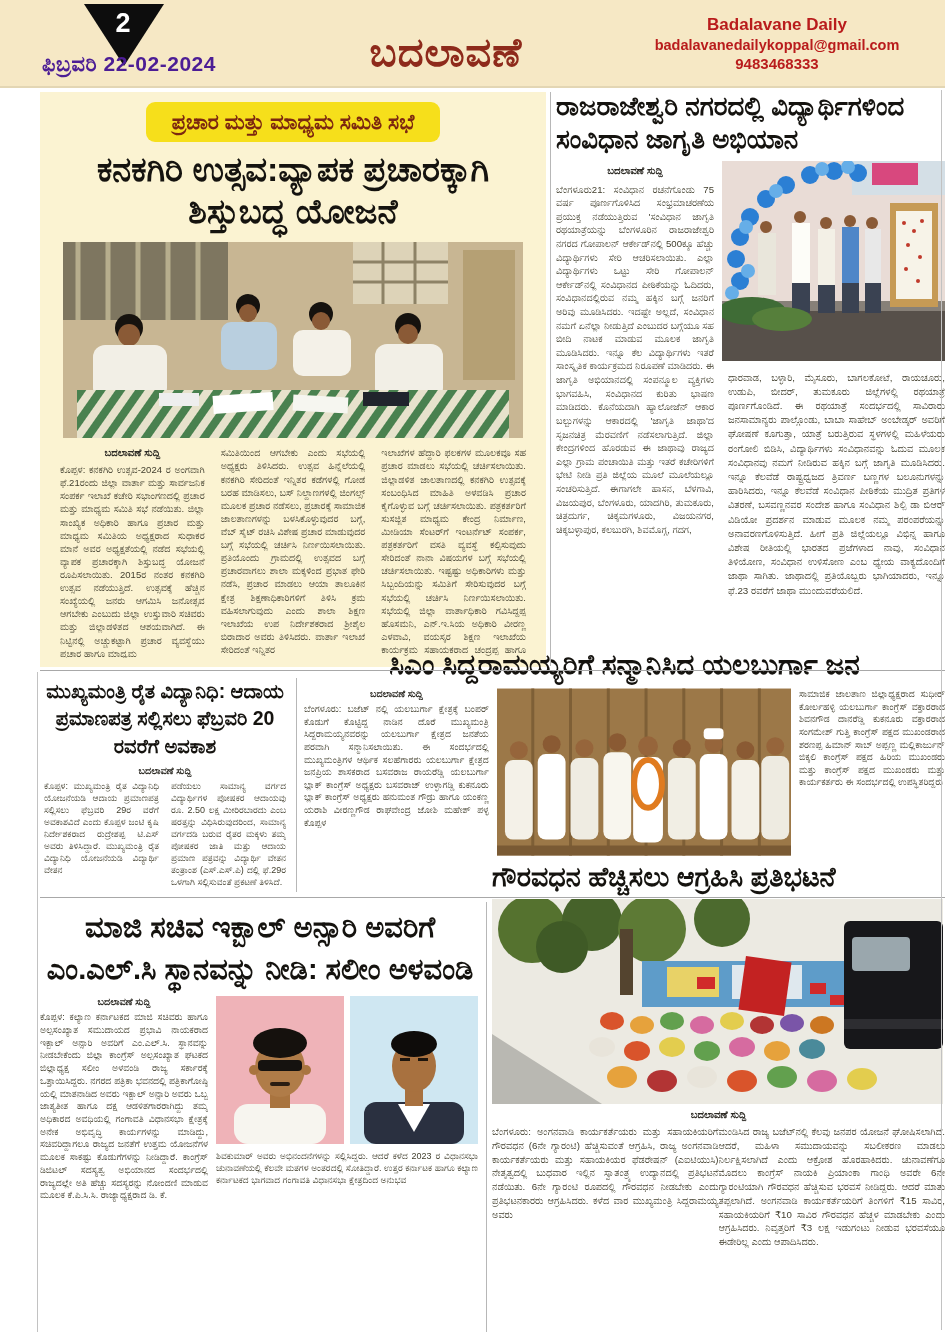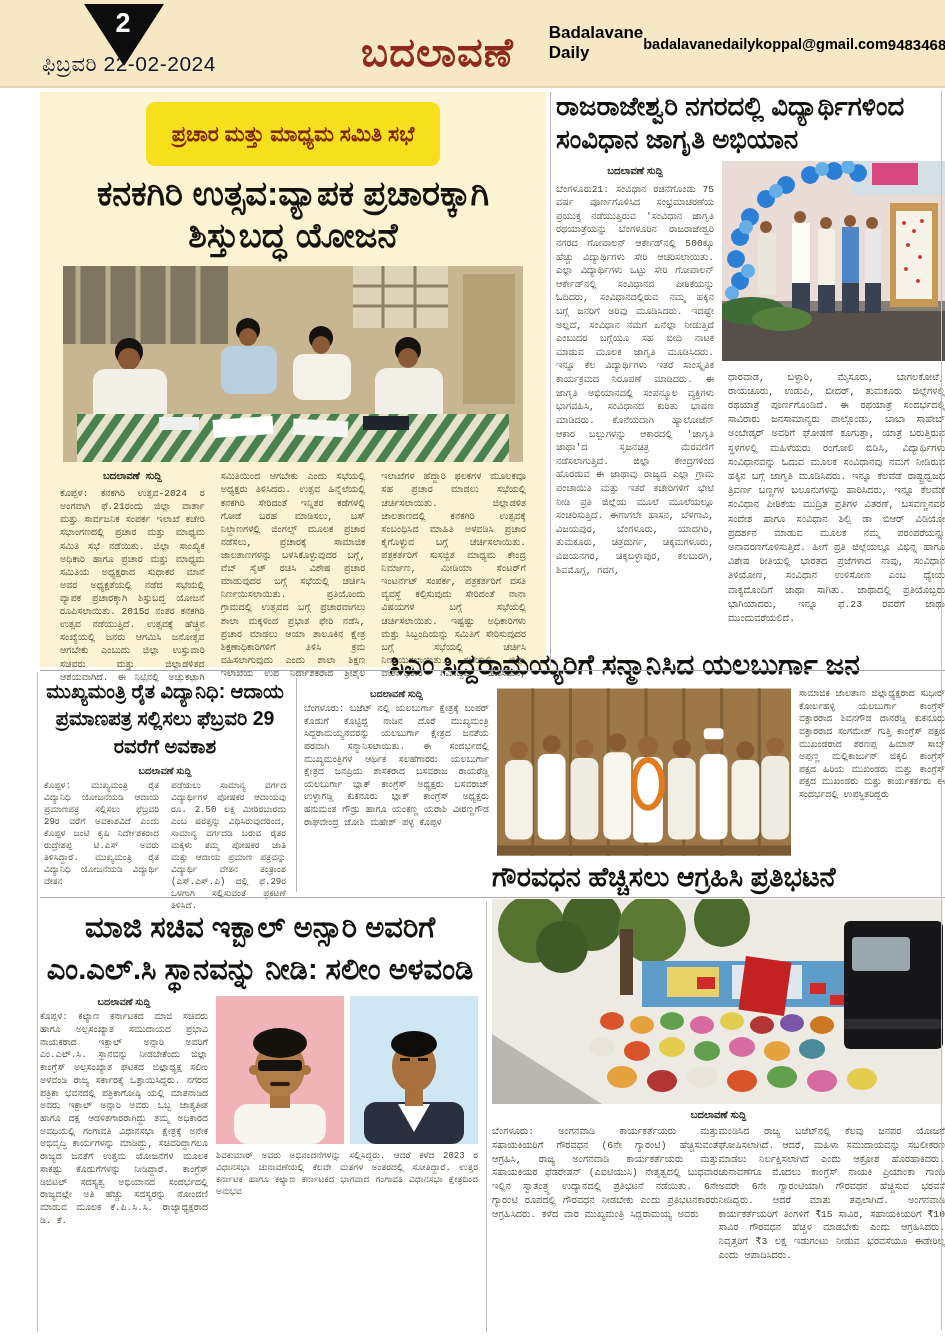--- a/index.html
+++ b/index.html
@@ -5,41 +5,41 @@
   html,body{margin:0;padding:0;background:#e9e9e9;}
   .page{position:relative;width:945px;height:1337px;background:#ffffff;margin:0 auto;
         font-family:"Liberation Sans","DejaVu Sans",sans-serif;overflow:hidden;}
   
   .masthead-band{position:absolute;left:0;top:0;width:945px;height:86px;background:#f6e8c5;
         border-bottom:2px solid #e3d6b4;display:flex;align-items:stretch;}
   .mb-left{position:relative;width:280px;}
   .tri{position:absolute;left:84px;top:4px;}
   .page-num{position:absolute;left:84px;top:8px;width:78px;text-align:center;color:#fff;
         font-size:27px;font-weight:bold;}
-  .edition-date{position:absolute;left:42px;top:52px;font-size:21px;font-weight:normal;color:#0f172a;
+  .edition-date{position:absolute;left:42px;top:52px;font-size:21px;font-weight:bold;color:#4c1d95;
         letter-spacing:.5px;}
   .mb-center{flex:1;display:flex;align-items:center;justify-content:center;margin-top:20px;}
   .masthead-title{font-size:40px;font-weight:800;color:#8e2a1b;letter-spacing:1px;}
-  .mb-right{width:330px;display:flex;flex-direction:row;align-items:center;justify-content:center;
-        color:#000000;padding-right:20px;}
+  .mb-right{width:330px;display:flex;flex-direction:column;align-items:center;justify-content:center;
+        color:#b91c1c;padding-right:3px;}
   .paper-name{font-size:17px;font-weight:800;}
   .paper-email{font-size:14.5px;font-weight:700;margin-top:2px;}
   .paper-phone{font-size:15px;font-weight:700;margin-top:2px;}
   
   .headline{font-weight:800;color:#15130f;text-align:center;}
   .byline{font-weight:700;text-align:center;color:#2c2a24;}
-  .bodytxt{color:#43402f;text-align:justify;overflow:hidden;font-family:Liberation Mono, monospace;}
+  .bodytxt{color:#43402f;text-align:justify;overflow:hidden;}
   .cols{display:flex;}
   .vline{position:absolute;width:1px;background:#b7b7b7;}
   .hline{position:absolute;height:1px;background:#a8a8a8;}
   .edge{position:absolute;width:1px;background:#c2c2c2;}
   
   .a1{position:absolute;left:40px;top:92px;width:506px;height:575px;background:#fbf3d2;}
   .kicker{display:table;margin:10px auto 2px auto;background:#f6df1b;color:#7c2710;
-        font-size:21px;font-weight:800;padding:20px 26px;border-radius:9px;}
+        font-size:21px;font-weight:800;padding:8px 26px;border-radius:9px;}
   .a1 .headline{font-size:34px;line-height:1.24;margin:6px 10px 0 10px;}
   .a1 .photo{display:block;margin:10px auto 8px auto;}
   .a1 .cols{padding:0 20px;gap:16px;height:212px;}
   .a1 .col{flex:1;font-size:9.5px;line-height:1.38;}
   .a1 .byline{font-size:10px;margin-bottom:3px;}
   
   .a2{position:absolute;left:556px;top:90px;width:389px;height:577px;}
   .a2 .headline{font-size:26px;line-height:1.28;text-align:left;}
   .a2-body{display:flex;gap:8px;margin-top:4px;}
   .a2-left{width:158px;}
@@ -221,21 +221,21 @@
             <rect x="143" y="68" width="16" height="54" fill="#e8e8e8"></rect>
           <ellipse cx="30" cy="150" rx="34" ry="14" fill="#3f6c36"></ellipse>
           <ellipse cx="60" cy="158" rx="30" ry="12" fill="#567f3b"></ellipse>
         </svg>
         <div class="bodytxt">ಧಾರವಾಡ, ಬಳ್ಳಾರಿ, ಮೈಸೂರು, ಬಾಗಲಕೋಟೆ, ರಾಯಚೂರು, ಉಡುಪಿ, ಬೀದರ್, ತುಮಕೂರು ಜಿಲ್ಲೆಗಳಲ್ಲಿ ರಥಯಾತ್ರೆ ಪೂರ್ಣಗೊಂಡಿದೆ. ಈ ರಥಯಾತ್ರೆ ಸಂದರ್ಭದಲ್ಲಿ ಸಾವಿರಾರು ಜನಸಾಮಾನ್ಯರು ಪಾಲ್ಗೊಂಡು, ಬಾಬಾ ಸಾಹೇಬ್ ಅಂಬೇಡ್ಕರ್ ಅವರಿಗೆ ಘೋಷಣೆ ಕೂಗುತ್ತಾ, ಯಾತ್ರೆ ಬರುತ್ತಿರುವ ಸ್ಥಳಗಳಲ್ಲಿ ಮಹಿಳೆಯರು ರಂಗೋಲಿ ಬಿಡಿಸಿ, ವಿದ್ಯಾರ್ಥಿಗಳು ಸಂವಿಧಾನವನ್ನು ಓದುವ ಮೂಲಕ ಸಂವಿಧಾನವು ನಮಗೆ ನೀಡಿರುವ ಹಕ್ಕಿನ ಬಗ್ಗೆ ಜಾಗೃತಿ ಮೂಡಿಸಿದರು. ಇನ್ನೂ ಕೆಲವೆಡೆ ರಾಷ್ಟ್ರಧ್ವಜದ ತ್ರಿವರ್ಣ ಬಣ್ಣಗಳ ಬಲೂನುಗಳನ್ನು ಹಾರಿಸಿದರು, ಇನ್ನೂ ಕೆಲವೆಡೆ ಸಂವಿಧಾನ ಪೀಠಿಕೆಯ ಮುದ್ರಿತ ಪ್ರತಿಗಳ ವಿತರಣೆ, ಬಸವಣ್ಣನವರ ಸಂದೇಶ ಹಾಗೂ ಸಂವಿಧಾನ ಶಿಲ್ಪಿ ಡಾ ಬಿಆರ್ ವಿಡಿಯೋ ಪ್ರದರ್ಶನ ಮಾಡುವ ಮೂಲಕ ನಮ್ಮ ಪರಂಪರೆಯನ್ನು ಅನಾವರಣಗೊಳಿಸುತ್ತಿದೆ. ಹೀಗೆ ಪ್ರತಿ ಜಿಲ್ಲೆಯಲ್ಲೂ ವಿಭಿನ್ನ ಹಾಗೂ ವಿಶೇಷ ರೀತಿಯಲ್ಲಿ ಭಾರತದ ಪ್ರಜೆಗಳಾದ ನಾವು, ಸಂವಿಧಾನ ತಿಳಿಯೋಣ, ಸಂವಿಧಾನ ಉಳಿಸೋಣ ಎಂಬ ಧ್ಯೇಯ ವಾಕ್ಯದೊಂದಿಗೆ ಜಾಥಾ ಸಾಗಿತು. ಜಾಥಾದಲ್ಲಿ ಪ್ರತಿಯೊಬ್ಬರು ಭಾಗಿಯಾದರು, ಇನ್ನೂ ಫೆ.23 ರವರೆಗೆ ಜಾಥಾ ಮುಂದುವರೆಯಲಿದೆ.</div>
       </div>
     </div>
   </div>
 
   <div class="a3">
-    <div class="headline">ಮುಖ್ಯಮಂತ್ರಿ ರೈತ ವಿದ್ಯಾನಿಧಿ: ಆದಾಯ ಪ್ರಮಾಣಪತ್ರ ಸಲ್ಲಿಸಲು ಫೆಬ್ರವರಿ 29 ರವರೆಗೆ ಅವಕಾಶ</div>
+    <div class="headline">ಮುಖ್ಯಮಂತ್ರಿ ರೈತ ವಿದ್ಯಾನಿಧಿ: ಆದಾಯ ಪ್ರಮಾಣಪತ್ರ ಸಲ್ಲಿಸಲು ಫೆಬ್ರವರಿ 20 ರವರೆಗೆ ಅವಕಾಶ</div>
     <div class="byline">ಬದಲಾವಣೆ ಸುದ್ದಿ</div>
     <div class="cols">
       <div class="col bodytxt">ಕೊಪ್ಪಳ: ಮುಖ್ಯಮಂತ್ರಿ ರೈತ ವಿದ್ಯಾನಿಧಿ ಯೋಜನೆಯಡಿ ಆದಾಯ ಪ್ರಮಾಣಪತ್ರ ಸಲ್ಲಿಸಲು ಫೆಬ್ರವರಿ 29ರ ವರೆಗೆ ಅವಕಾಶವಿದೆ ಎಂದು ಕೊಪ್ಪಳ ಜಂಟಿ ಕೃಷಿ ನಿರ್ದೇಶಕರಾದ ರುದ್ರೇಶಪ್ಪ ಟಿ.ಎಸ್ ಅವರು ತಿಳಿಸಿದ್ದಾರೆ. ಮುಖ್ಯಮಂತ್ರಿ ರೈತ ವಿದ್ಯಾನಿಧಿ ಯೋಜನೆಯಡಿ ವಿದ್ಯಾರ್ಥಿ ವೇತನ</div>
       <div class="col bodytxt">ಪಡೆಯಲು ಸಾಮಾನ್ಯ ವರ್ಗದ ವಿದ್ಯಾರ್ಥಿಗಳ ಪೋಷಕರ ಆದಾಯವು ರೂ. 2.50 ಲಕ್ಷ ಮೀರಿರಬಾರದು ಎಂಬ ಷರತ್ತನ್ನು ವಿಧಿಸಿರುವುದರಿಂದ, ಸಾಮಾನ್ಯ ವರ್ಗದಡಿ ಬರುವ ರೈತರ ಮಕ್ಕಳು ತಮ್ಮ ಪೋಷಕರ ಜಾತಿ ಮತ್ತು ಆದಾಯ ಪ್ರಮಾಣ ಪತ್ರವನ್ನು ವಿದ್ಯಾರ್ಥಿ ವೇತನ ತಂತ್ರಾಂಶ (ಎಸ್.ಎಸ್.ಪಿ) ದಲ್ಲಿ ಫೆ.29ರ ಒಳಗಾಗಿ ಸಲ್ಲಿಸುವಂತೆ ಪ್ರಕಟಣೆ ತಿಳಿಸಿದೆ.</div>
     </div>
   </div>
 
   <div class="a4">
     <div class="headline">ಸಿಎಂ ಸಿದ್ದರಾಮಯ್ಯರಿಗೆ ಸನ್ಮಾನಿಸಿದ ಯಲಬುರ್ಗಾ ಜನ</div>
     <div class="a4-body">

